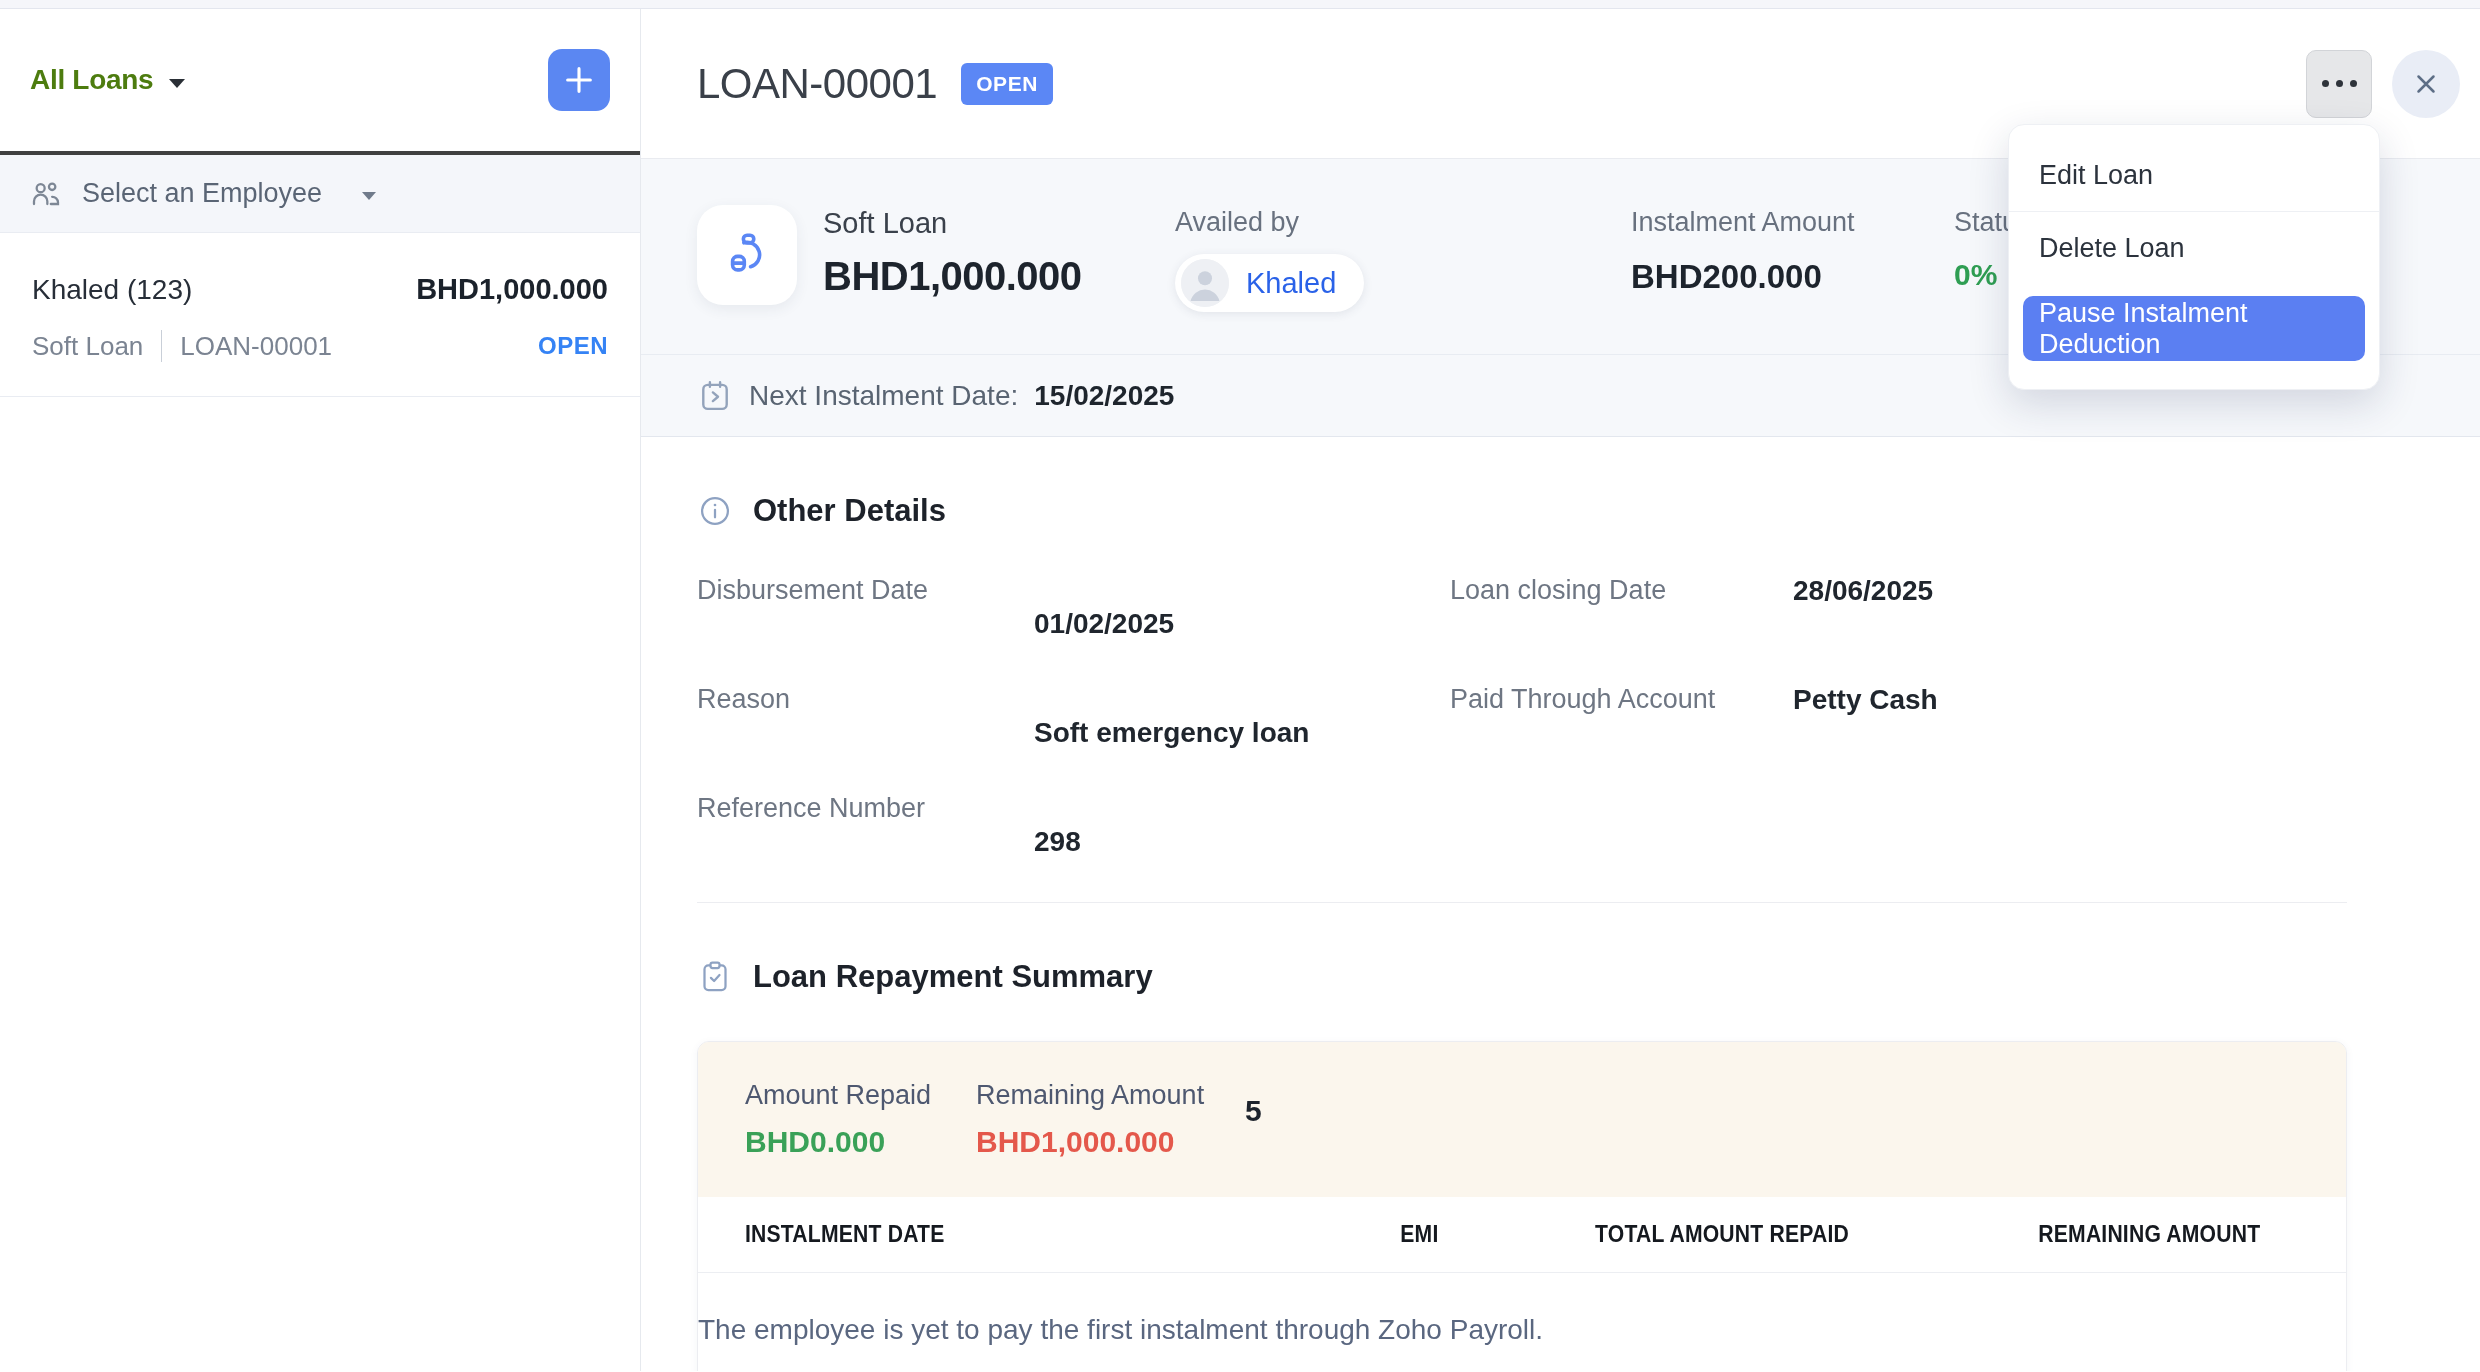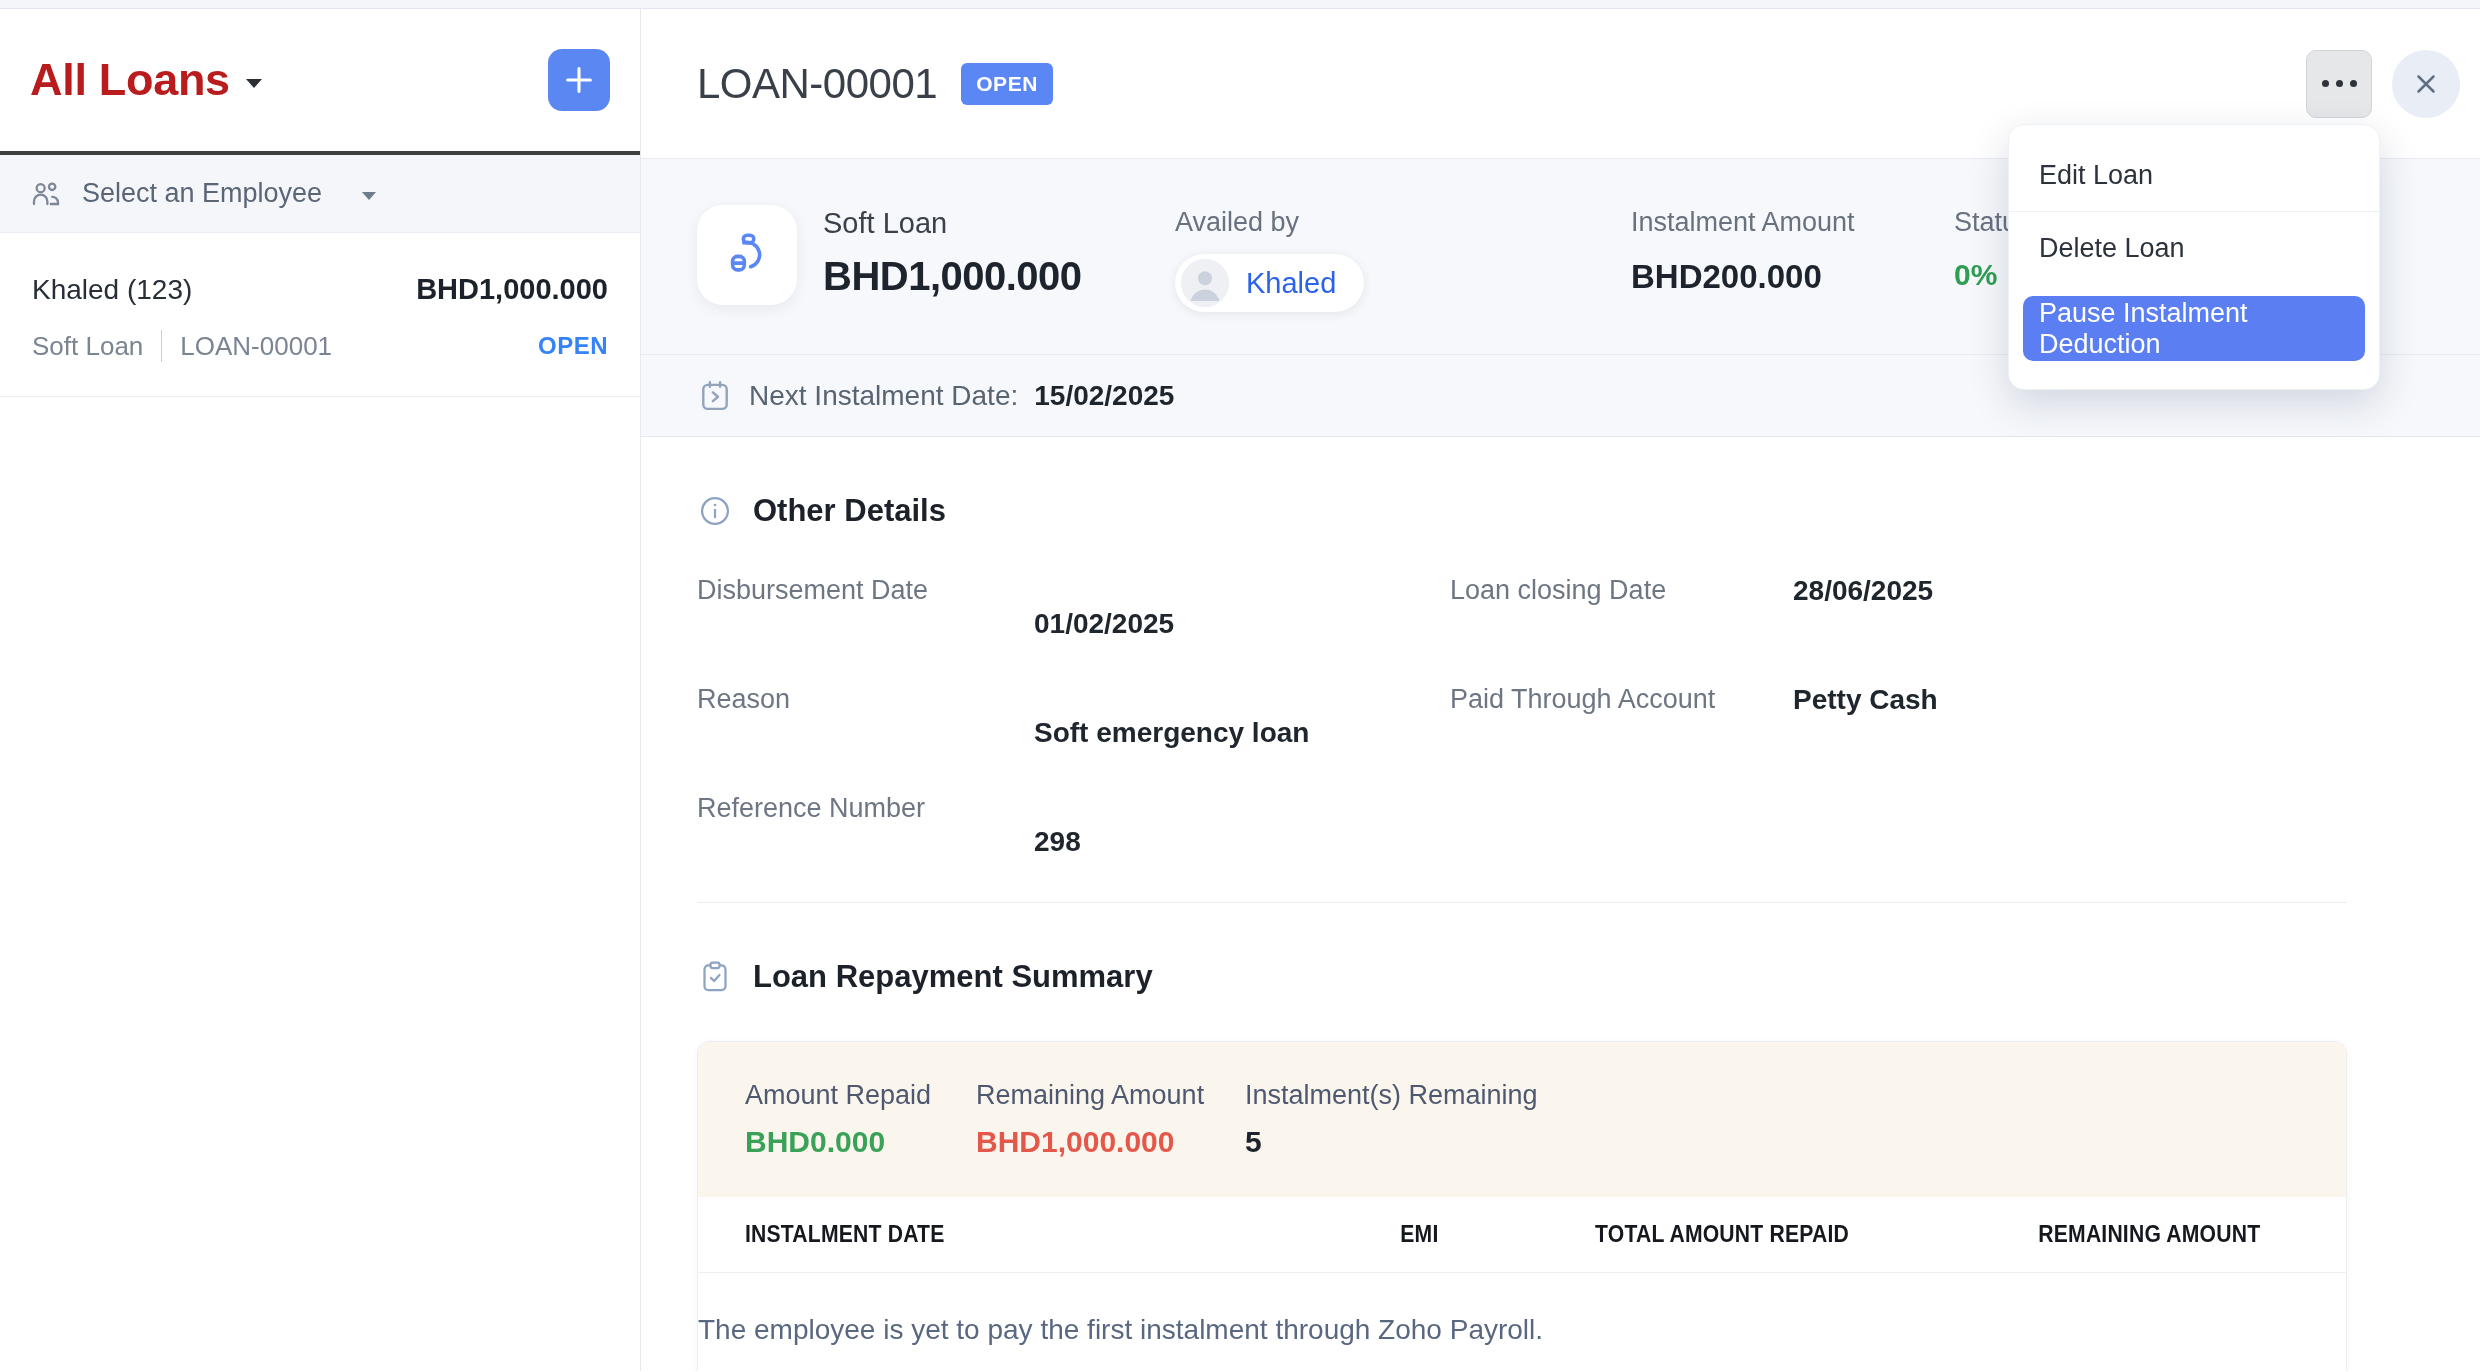--- a/index.html
+++ b/index.html
@@ -7,21 +7,21 @@
     font-family:"Liberation Sans", sans-serif; -webkit-font-smoothing:antialiased; }
 
   .topbar { height:9px; background:#f5f6fa; border-bottom:1px solid #e3e6ee; }
   .app { display:flex; height:1362px; }
 
   
   .sidebar { width:641px; min-width:641px; background:#fff; border-right:1px solid #e6e9ee;
     display:flex; flex-direction:column; }
   .sb-header { height:142px; display:flex; align-items:center; padding:0 30px; }
   .sb-title { display:flex; align-items:center; gap:16px; cursor:pointer; }
-  .sb-title-text { font-size:45px; font-weight:700; color:#b91c1c; letter-spacing:-0.3px;text-align:center; }
+  .sb-title-text { font-size:28px; font-weight:700; color:#4d7c0f; letter-spacing:-0.3px;text-align:center; }
   .caret-dark { width:0; height:0; border-left:8px solid transparent; border-right:8px solid transparent;
     border-top:9px solid #2a2f36; margin-top:6px; }
   .add-btn { margin-left:auto; width:62px; height:62px; border-radius:14px; background:#5b87f2;
     display:flex; align-items:center; justify-content:center; cursor:pointer; border:none; }
   .employee-bar { height:82px; background:#f4f6fa; border-top:4px solid #404040; border-bottom:1px solid #e9ecf2;
     display:flex; align-items:center; padding:0 30px; gap:20px; }
   .employee-label { font-size:27px; color:#5a6575; }
   .caret-gray { width:0; height:0; border-left:7px solid transparent; border-right:7px solid transparent;
     border-top:8px solid #707b8b; margin-left:20px; margin-top:4px; }
   .loan-item { padding:40px 32px 34px; border-bottom:1px solid #e9ecf2; background:#fff; cursor:pointer; }
@@ -284,21 +284,20 @@
         <div class="cream">
           <div class="c1">
             <div class="clabel">Amount Repaid</div>
             <div class="cval green">BHD0.000</div>
           </div>
           <div class="c2">
             <div class="clabel">Remaining Amount</div>
             <div class="cval red">BHD1,000.000</div>
           </div>
           <div class="c3">
-            <div class="clabel">Instalment(s) Remaining</div>
             <div class="cval dark">5</div>
           </div>
         </div>
         <div class="t-head">
           <div class="th th1"><span>INSTALMENT DATE</span></div>
           <div class="th th2"><span>EMI</span></div>
           <div class="th th3"><span>TOTAL AMOUNT REPAID</span></div>
           <div class="th th4"><span>REMAINING AMOUNT</span></div>
         </div>
         <div class="empty-row">

